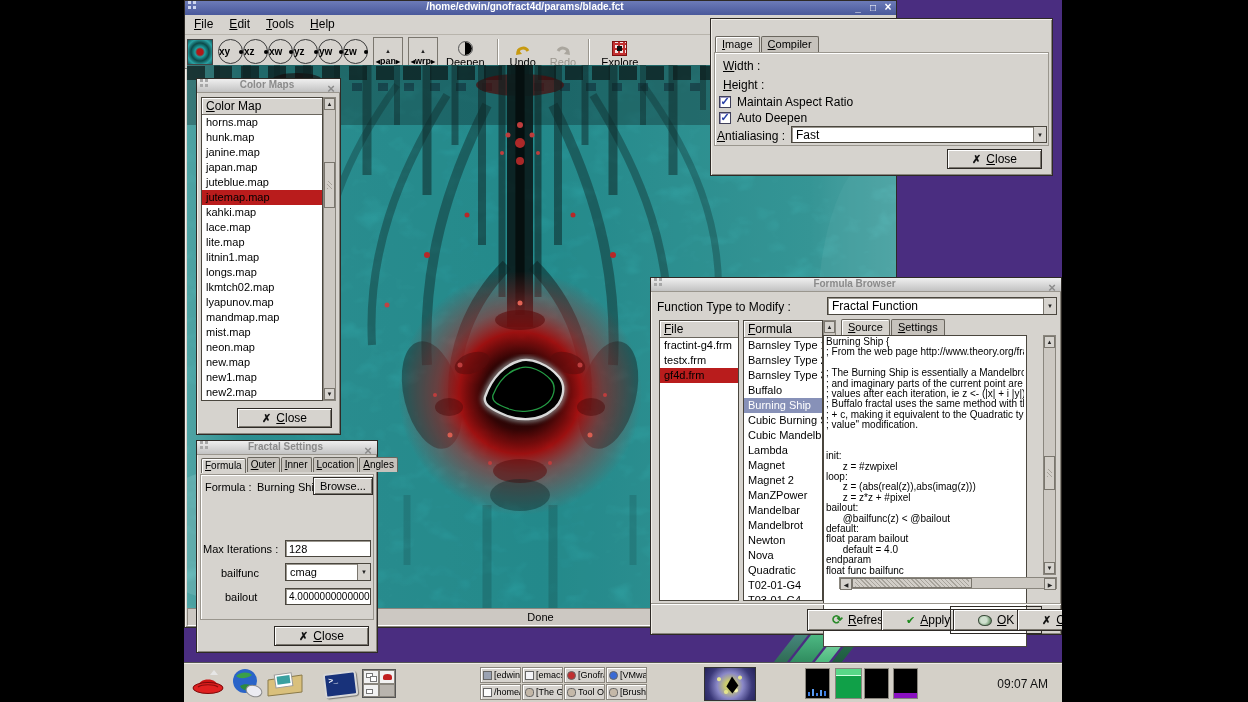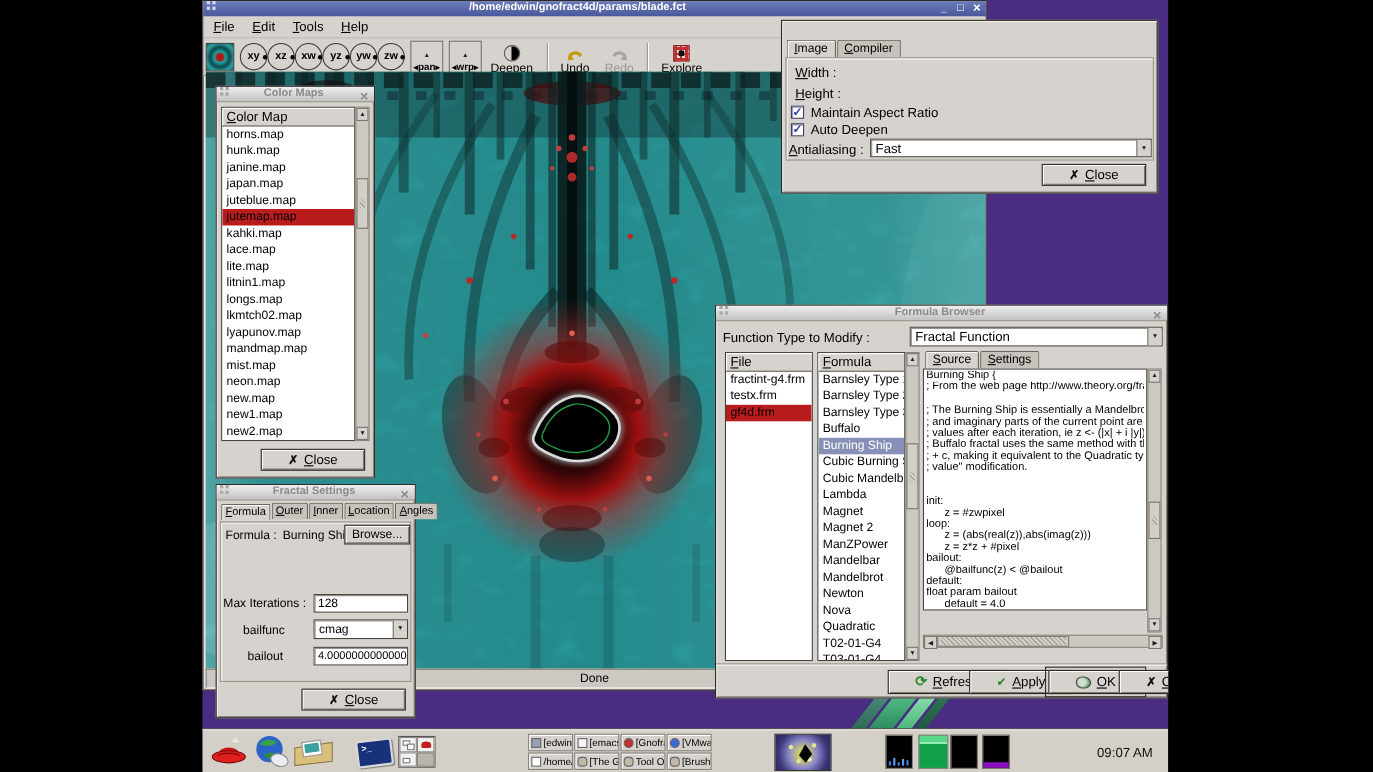--- a/index.html
+++ b/index.html
@@ -28,21 +28,21 @@
   .wb-min::before{content:"_"} .wb-max::before{content:"□"} .wb-close::before{content:"×";font-size:12px}
 
   
   .menubar{display:flex;gap:16px;padding:2px 9px 3px;font-size:12px;background:#d6d3ce;border-bottom:1px solid #b8b4ac}
   .u1{display:inline-block}
   .u1::first-letter{text-decoration:underline}
   .toolbar{display:flex;align-items:center;gap:2px;height:34px;padding:1px 2px;background:#d6d3ce;border-bottom:1px solid #8a867e}
   .mini-fractal{width:26px;height:26px;margin-right:3px;border:1px solid #444;
     background:radial-gradient(circle at 50% 50%, #b01818 0 3px, #1aa0a0 5px, #0c4a4a 9px, #2aa2a4 13px, #13595c 100%)}
   .rot-btn{width:25px;height:25px;border:1px solid #3a3a3a;border-radius:50%;background:#d6d3ce;
-    display:flex;align-items:center;justify-content:center;font-size:10px;font-weight:bold;position:relative;flex:0 0 auto}
+    display:flex;align-items:center;justify-content:flex-start;font-size:10px;font-weight:bold;position:relative;flex:0 0 auto}
   .rot-btn i{position:absolute;right:-1px;top:50%;width:4px;height:4px;margin-top:-2px;background:#000;border-radius:50%}
   .spinner{width:30px;height:30px;border:1px solid #7a766e;background:#d6d3ce;display:flex;flex-direction:column;
     align-items:center;justify-content:space-between;padding:1px 0;margin-left:3px}
   .spin-up::before{content:"▲";font-size:6px;color:#222}
   .spin-dn::before{content:"▼";font-size:6px;color:#222}
   .spin-mid{display:flex;align-items:center;font-size:9px;font-weight:bold;line-height:9px}
   .spin-l::before{content:"◂";font-size:8px} .spin-r::before{content:"▸";font-size:8px}
   .tool-item{display:flex;flex-direction:column;align-items:center;justify-content:flex-end;
     font-size:11px;line-height:12px;padding:0 6px;height:32px}
   .tool-item.dim{color:#9a968e}
@@ -510,21 +510,21 @@
       <span class="sthumb" style="flex:0 0 60px"></span>
       <span style="flex:1"></span>
       <span class="sarrow dn"></span>
     </div>
 
     <div class="tabs abs" style="left:188px;top:40px">
 
     <span class="tab u1 selected">Source</span>
         <span class="tab u1">Settings</span>
       </div>
-    <div class="code-area abs" style="left:188px;top:57px;width:204px;height:220px">
+    <div class="code-area abs" style="left:172px;top:57px;width:204px;height:312px">
       <div>
 
       <div class="code-line">Burning Ship {</div>
           <div class="code-line">; From the web page http://www.theory.org/fracdyn/</div>
           <div class="code-line"></div>
           <div class="code-line">; The Burning Ship is essentially a Mandelbrot varian</div>
           <div class="code-line">; and imaginary parts of the current point are set to tl</div>
           <div class="code-line">; values after each iteration, ie z &lt;- (|x| + i |y|)^2 + c.</div>
           <div class="code-line">; Buffalo fractal uses the same method with the func</div>
           <div class="code-line">; + c, making it equivalent to the Quadratic type with</div>

